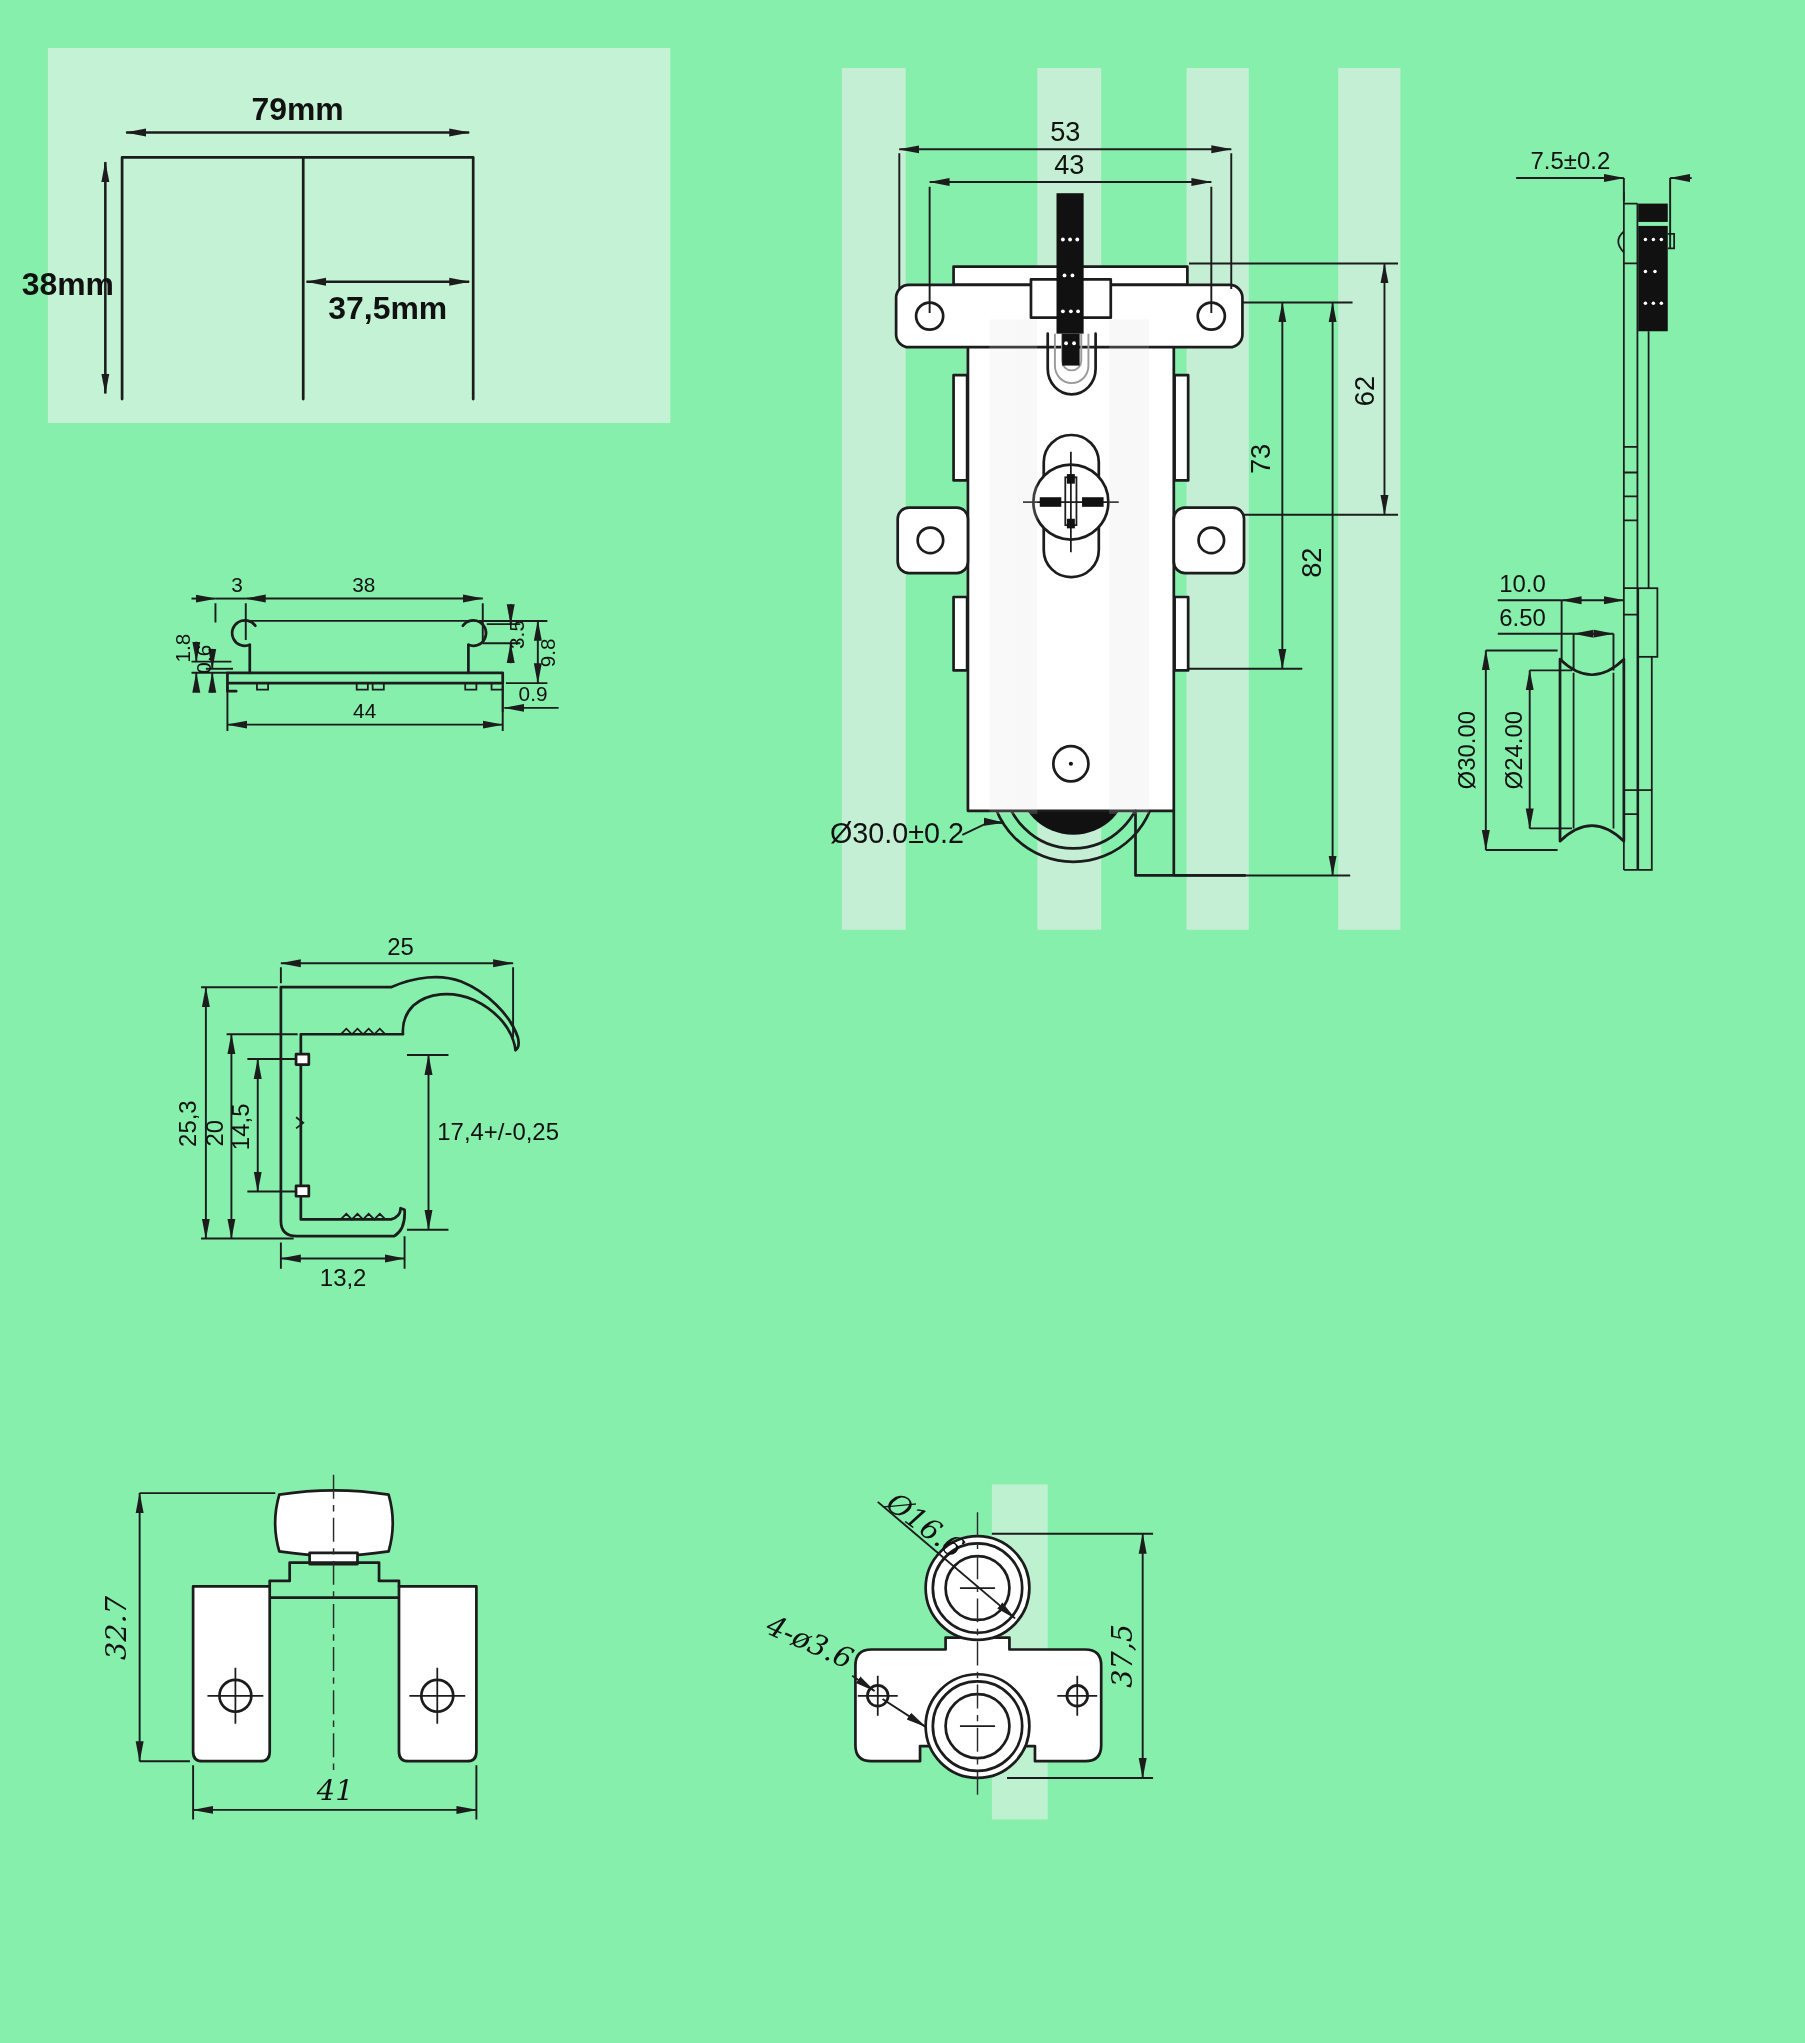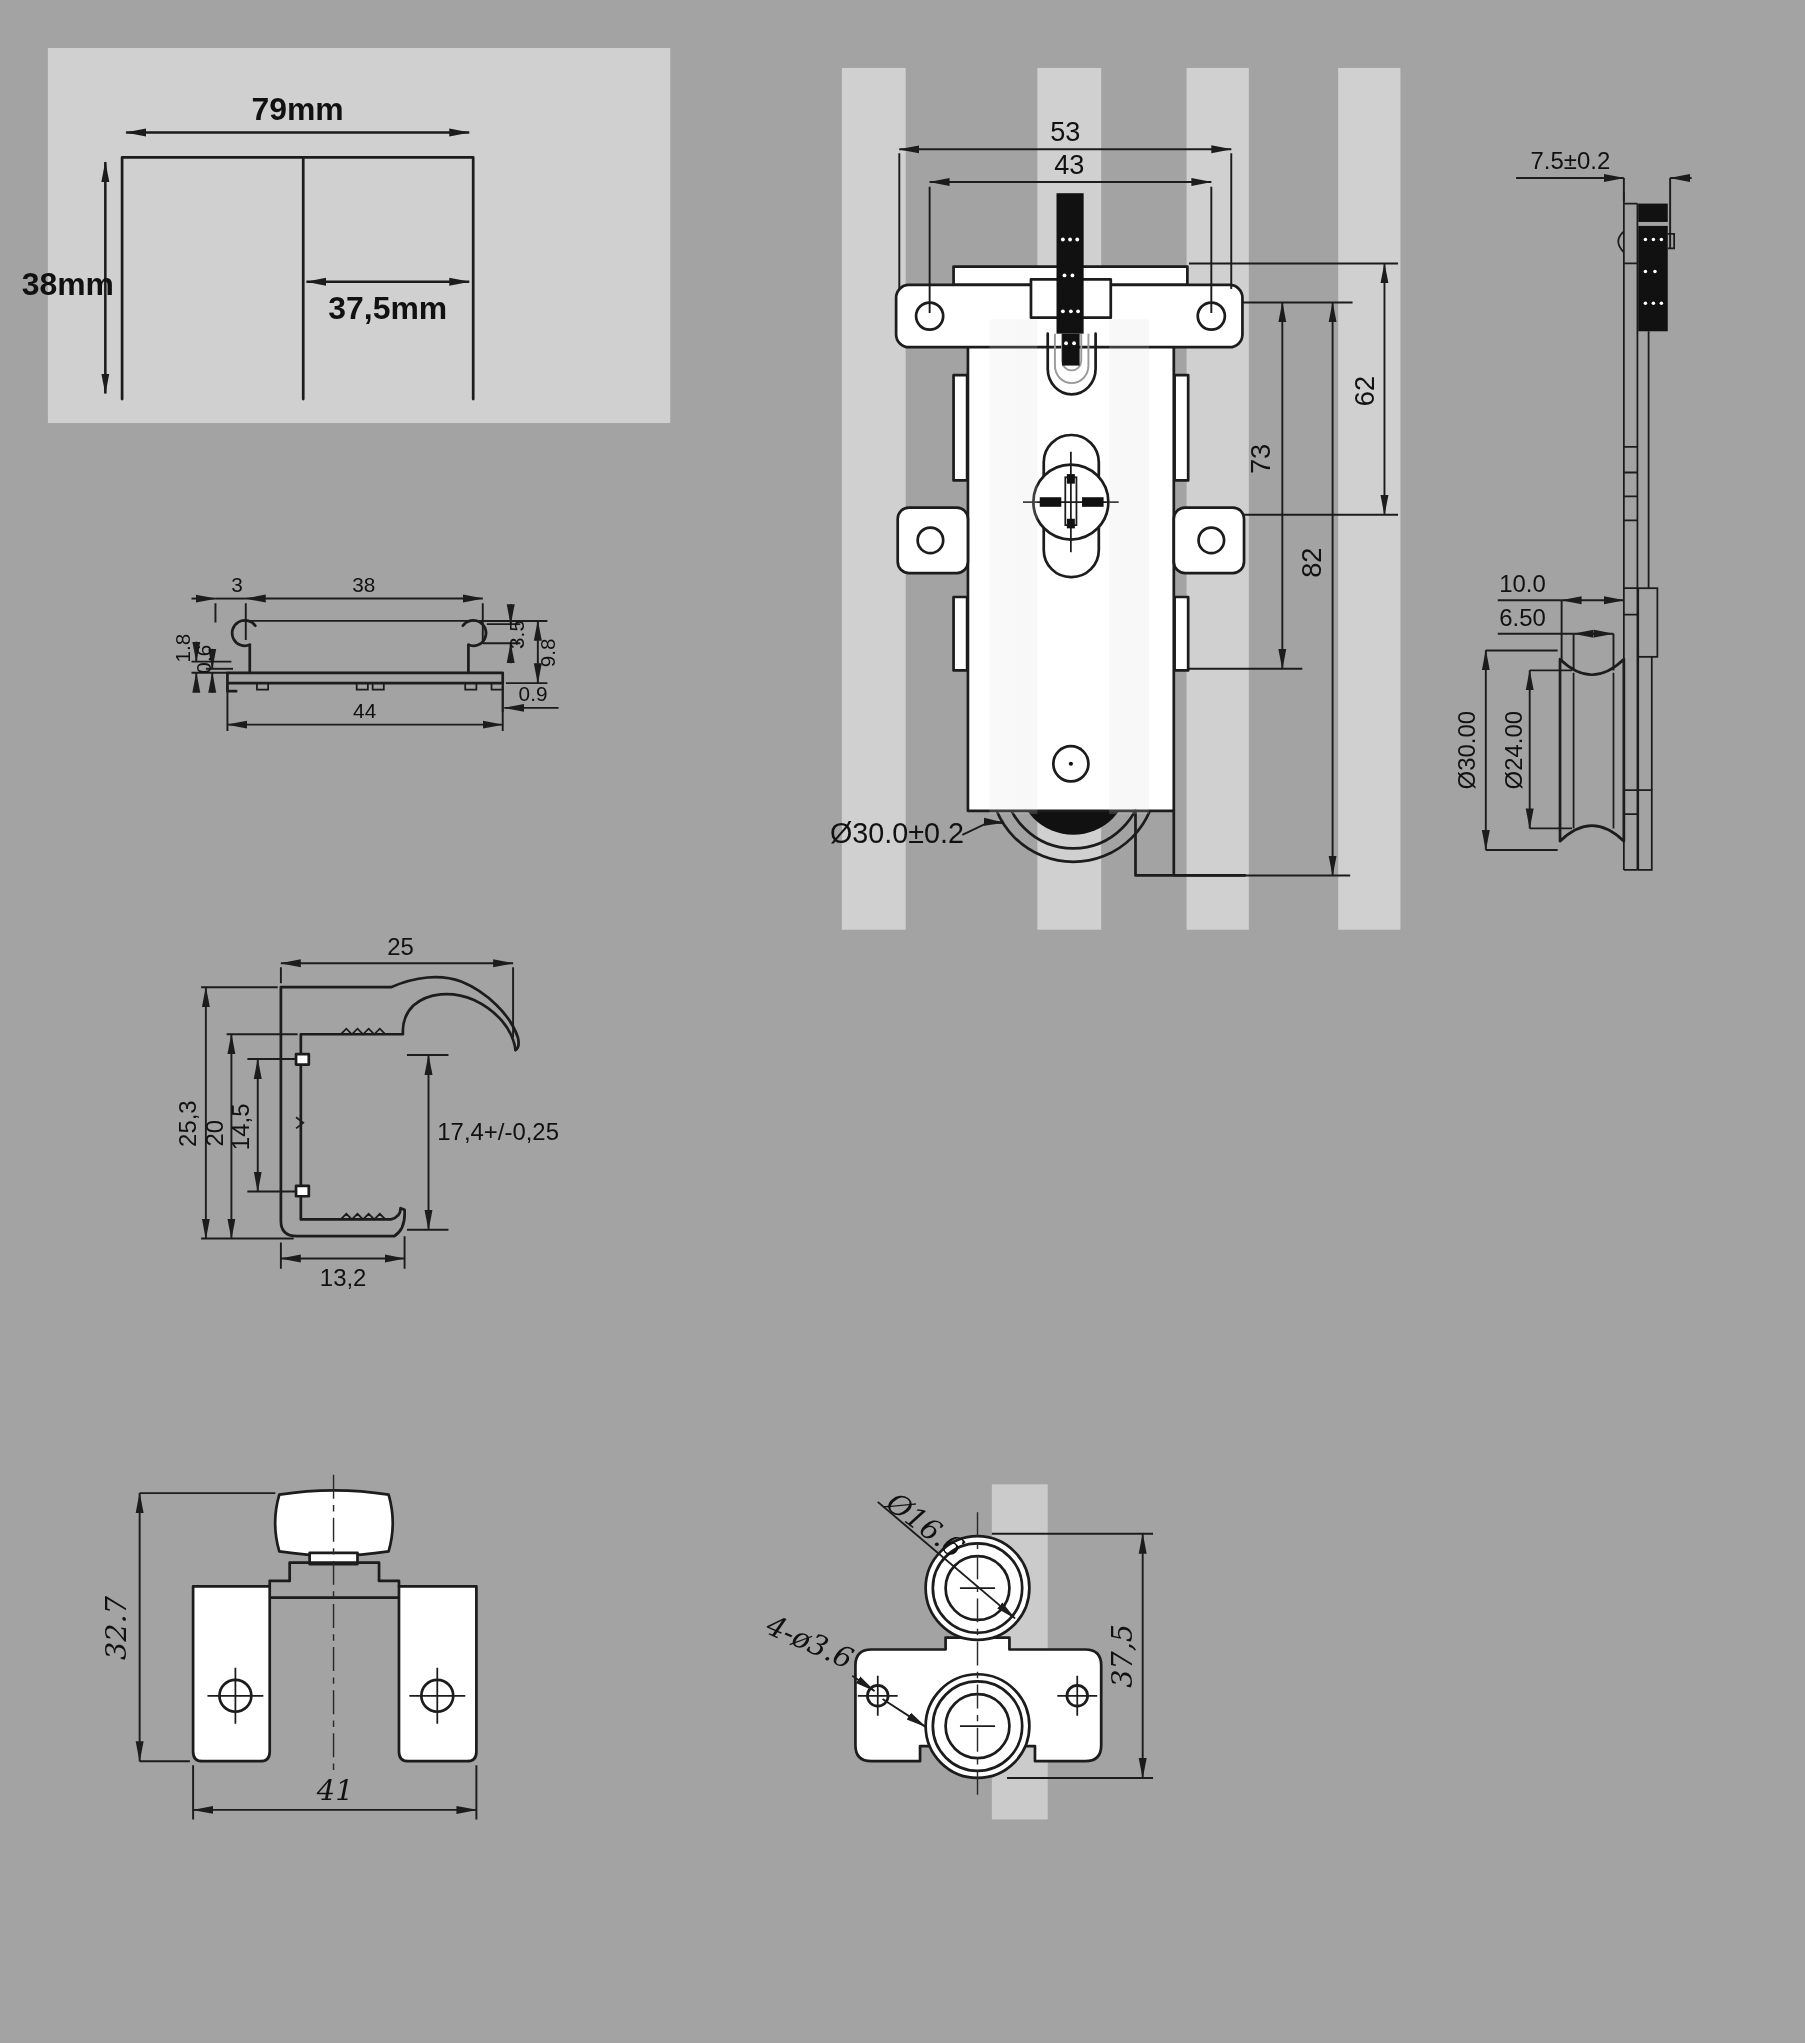--- a/index.html
+++ b/index.html
@@ -1,16 +1,16 @@
 <!DOCTYPE html>
 <html style="font-size:12.8px"><head>
 <meta charset="utf-8">
 <style>
   html,body{margin:0;padding:0;background:#fcfcfc;}
-  .sheet{position:relative;width:1805px;height:2043px;background:#a3a3a3;overflow:hidden;
+  .sheet{position:relative;width:1805px;height:2043px;background:#86efac;overflow:hidden;
          font-family:"Liberation Sans",sans-serif;}
   svg{position:absolute;left:0;top:0;}
   .ol{stroke:#1c1c1c;stroke-width:3.4;fill:none;stroke-linejoin:round;stroke-linecap:round;}
   .olw{stroke:#1c1c1c;stroke-width:3.4;fill:#ffffff;stroke-linejoin:round;}
   .thin{stroke:#1c1c1c;stroke-width:2.2;fill:none;}
   .dl{stroke:#1c1c1c;stroke-width:2.4;fill:none;}
   .dlb{stroke:#1c1c1c;stroke-width:3.2;fill:none;}
   .cl{stroke:#2a2a2a;stroke-width:1.8;fill:none;stroke-dasharray:30 8 8 8;}
   .gray{stroke:#9a9a9a;stroke-width:2.4;fill:none;}
   .txt{fill:#111;font-family:"Liberation Sans",sans-serif;}

